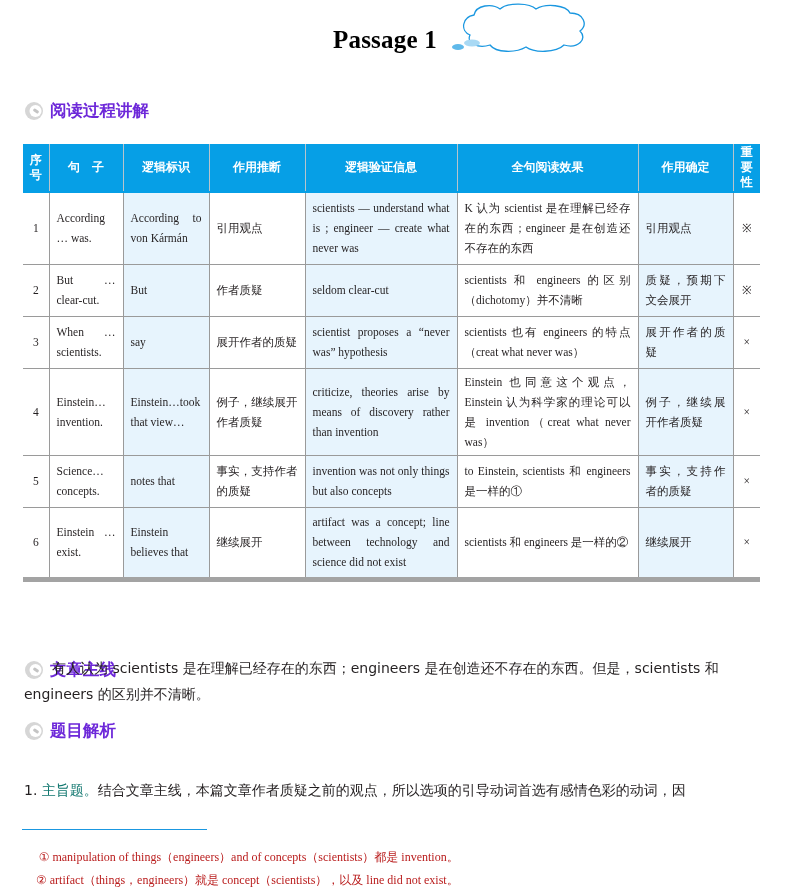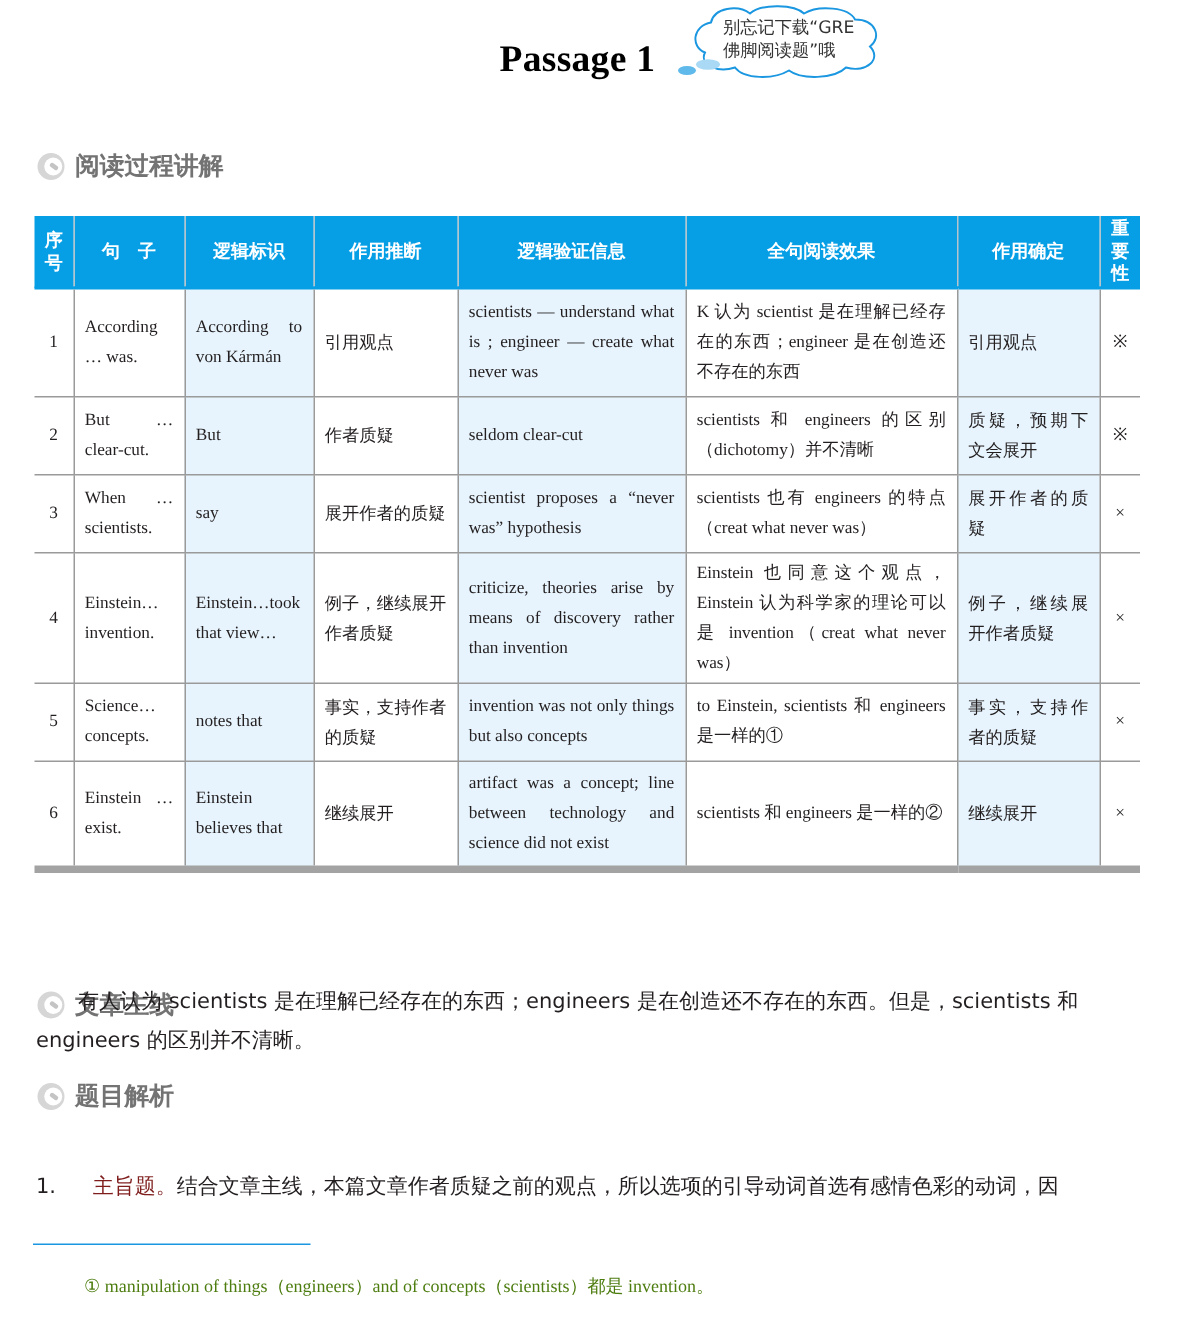--- a/index.html
+++ b/index.html
@@ -9,21 +9,21 @@
     .title { position: absolute; left: 333px; top: 26px; font-family: "Liberation Serif", serif;
              font-weight: bold; font-size: 25px; color: #000000; letter-spacing: 0.2px; }
 
     .bubble { position: absolute; left: 452px; top: 3px; width: 140px; height: 48px; }
     .bubble svg { position: absolute; left: 0; top: 0; }
     .bubble-text { position: absolute; left: 30px; top: 8px; width: 110px; font-size: 11.5px;
                    line-height: 15px; color: #333; font-family: "DejaVu Sans", sans-serif; }
 
     .section-head { position: absolute; left: 24px; display: flex; align-items: center; }
     .sec-icon { width: 20px; height: 20px; margin-right: 6px; }
-    .sec-title { font-size: 16.5px; font-weight: bold; color: #737373; font-family: "DejaVu Sans", sans-serif; }
+    .sec-title { font-size: 16.5px; font-weight: bold; color: #6d28d9; font-family: "DejaVu Sans", sans-serif; }
 
     table.analysis { position: absolute; left: 23px; top: 144px; border-collapse: collapse;
                      table-layout: fixed; width: 737px; }
     table.analysis th { background: #069fe6; color: #ffffff; font-weight: bold; font-size: 12px;
                         border: 1px solid #b8c4cc; border-top: none; height: 47px; padding: 0; text-align: center; }
     table.analysis th.narrow { font-size: 12px; line-height: 15px; }
     table.analysis td { border: 1px solid #9a9a9a; font-family: "Liberation Serif", serif;
                         font-size: 11.5px; line-height: 20px; padding: 3px 7px; vertical-align: middle;
                         color: #231f20; text-align: justify; }
     table.analysis tr:first-child td { border-top: 2px solid #069fe6; margin-left: 36px; }
@@ -31,41 +31,37 @@
     table.analysis td.center { text-align: center; padding: 0; }
     table.analysis td.zh { font-family: "DejaVu Sans", sans-serif; font-size: 11.5px; }
     table.analysis tr:last-child td { border-bottom: 5px solid #a3a3a3; }
     table.analysis td:first-child, table.analysis th:first-child { border-left: none; }
     table.analysis td:last-child, table.analysis th:last-child { border-right: none; }
 
     .para { position: absolute; left: 24px; width: 740px; font-size: 14px; line-height: 26px;
             color: #231f20; font-family: "DejaVu Sans", sans-serif; }
     .para .indent { display: inline-block; width: 28px; }
     .q1 { position: absolute; left: 24px; top: 782px; font-size: 14px; color: #231f20; white-space: nowrap; }
-    .q1 .hl { color: #7f1d1d; margin-left: 20px; }
+    .q1 .hl { color: #0f766e; }
 
     .fn-rule { position: absolute; left: 22px; top: 829px; width: 185px; height: 1px; background: #1a97e0; }
-    .footnotes { position: absolute; left: 56px; top: 846px; font-family: "Liberation Serif", serif;
-                 font-size: 12px; line-height: 23px; color: #4d7c0f; text-align: right; }
+    .footnotes { position: absolute; left: 36px; top: 846px; font-family: "Liberation Serif", serif;
+                 font-size: 12px; line-height: 23px; color: #b91c1c; text-align: right; }
   </style>
 </head>
 <body>
 
 <div class="title">Passage 1</div>
 
 <div class="bubble">
   <svg width="140" height="52" viewBox="0 0 140 52">
     <path d="M22 12 C24 2, 40 0, 48 6 C56 -1, 78 0, 84 6 C94 0, 114 2, 118 10 C132 10, 136 22, 128 28 C136 36, 126 46, 112 42 C104 50, 82 50, 74 44 C64 50, 44 50, 38 42 C26 46, 14 40, 18 32 C8 28, 10 14, 22 12 Z" fill="#ffffff" stroke="#1a97e0" stroke-width="1.3"></path>
     <ellipse cx="6" cy="44" rx="6" ry="3" fill="#5fb9ea"></ellipse>
     <ellipse cx="20" cy="40" rx="8" ry="3.5" fill="#a9d9f4"></ellipse>
   </svg>
-  <div class="bubble-text">
-    <div>别忘记下载“GRE</div>
-    <div>佛脚阅读题”哦</div>
-  </div>
 </div>
 
 <div class="section-head" style="top:100px;">
   <svg class="sec-icon" viewBox="0 0 20 20">
     <circle cx="10" cy="10" r="9" fill="#d6d6d6"></circle>
     <circle cx="11.5" cy="10" r="6" fill="#ffffff"></circle>
     <rect x="9" y="8.5" width="6" height="3" rx="1.2" fill="#c4c4c4" transform="rotate(35 12 10)"></rect>
   </svg>
   <span class="sec-title">阅读过程讲解</span>
 </div>
@@ -184,13 +180,14 @@
 </div>
 
 <div class="q1">
   <span>1.</span>
   <span class="hl">主旨题。</span><span>结合文章主线，本篇文章作者质疑之前的观点，所以选项的引导动词首选有感情色彩的动词，因</span>
 </div>
 
 <div class="fn-rule"></div>
 <div class="footnotes">
   <div>① manipulation of things（engineers）and of concepts（scientists）都是 invention。</div>
+  <div>② artifact（things，engineers）就是 concept（scientists），以及 line did not exist。</div>
 </div>
 
 </body></html>

